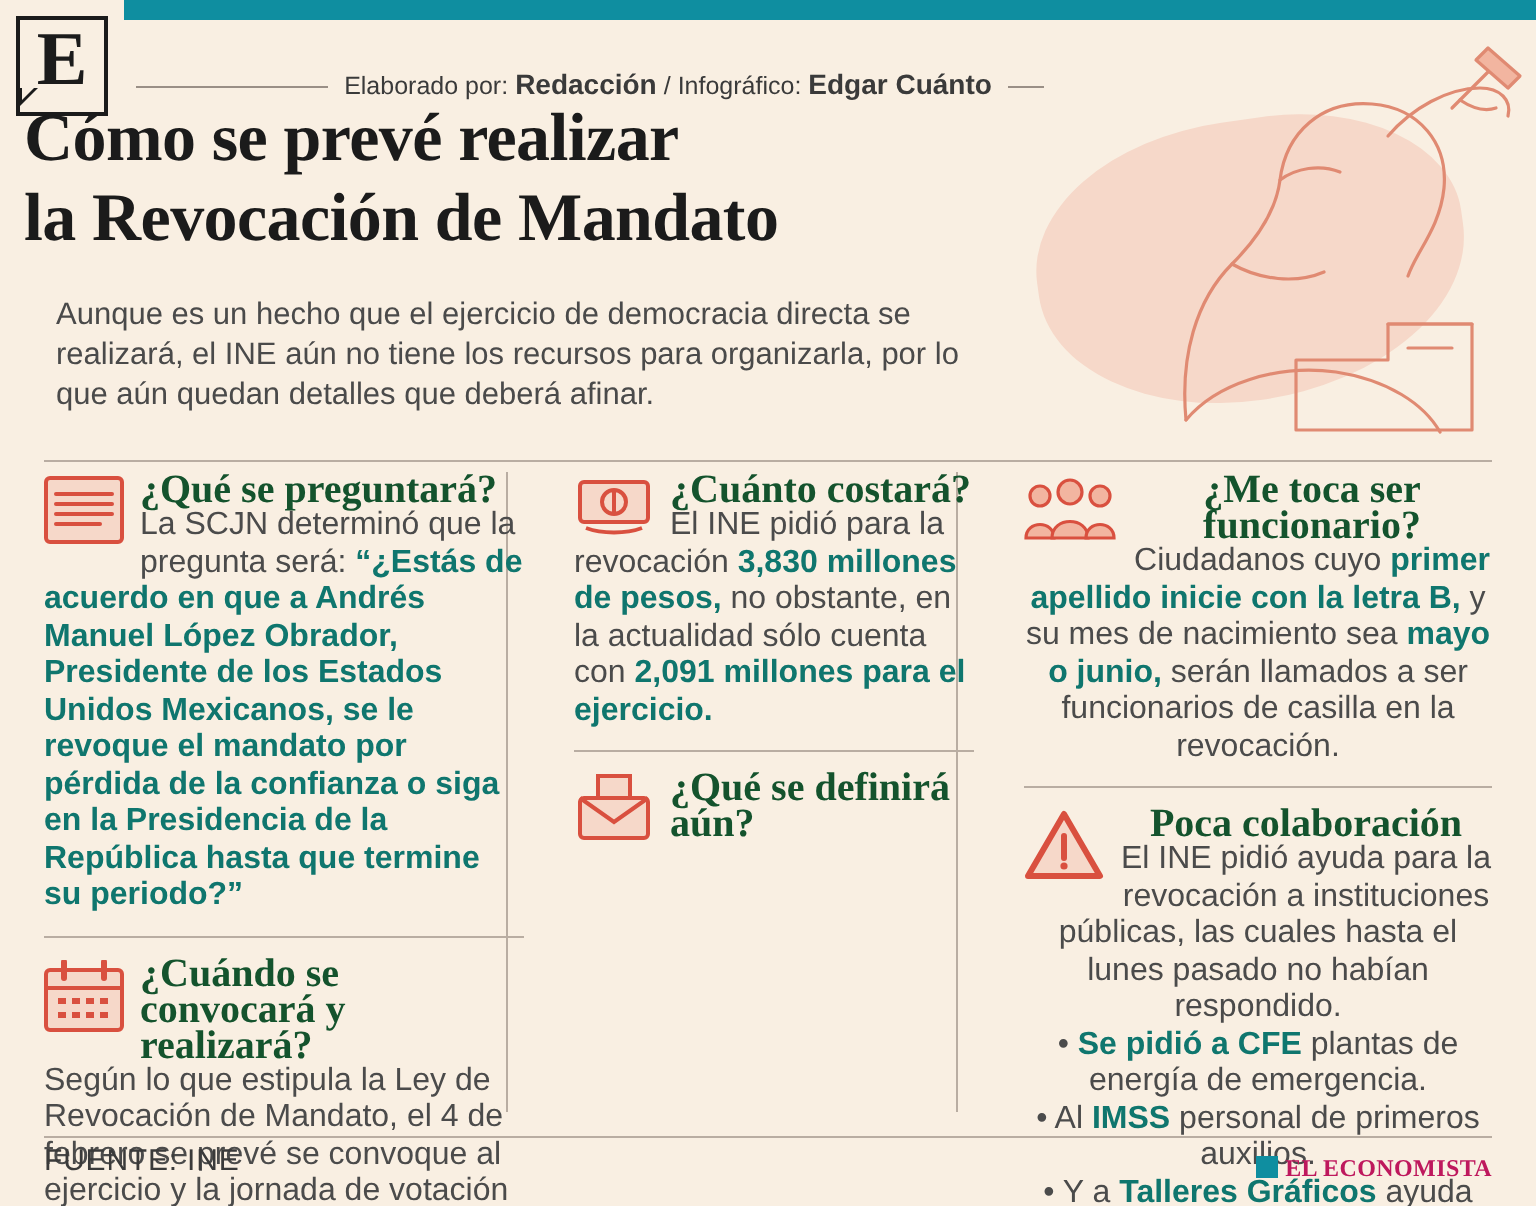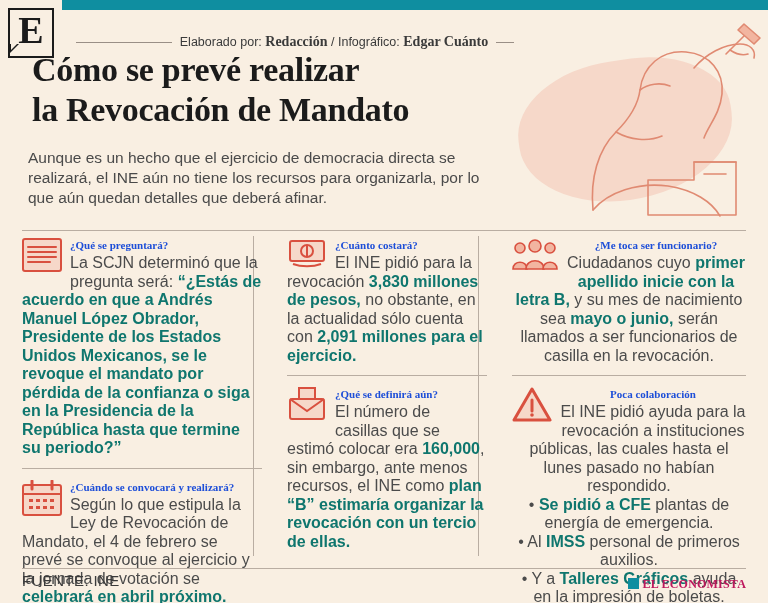--- a/index.html
+++ b/index.html
@@ -69,26 +69,26 @@
 
   
   .credit {
     position: absolute;
     left: 60px; top: 34px;
     width: 470px;
     text-align: center;
     font-size: 12.5px;
     color: #3a3a3a;
   }
-  .credit .name { font-family: Liberation Serif, serif; font-size: 14px; font-weight: bold; }
+  .credit .name { font-family: Liberation Sans, sans-serif; font-size: 14px; font-weight: bold; }
 
   
   .headline {
     position: absolute;
-    left: 32px; top: 50px;
+    left: 12px; top: 50px;
     width: 500px;
     font-family: "Liberation Serif", serif;
     font-weight: bold;
     font-size: 34px;
     line-height: 40px;
     color: #1b1b1b;
     letter-spacing: -0.3px;
   }
   .deck {
     position: absolute;
@@ -140,22 +140,22 @@
     background: #b9ada2;
     height: 320px;
   }
   .vrule-1 { left: 253px; }
   .vrule-2 { left: 478px; }
 
   .block { position: relative; margin-bottom: 10px; }
   .q-title {
     font-family: "Liberation Serif", serif;
     font-weight: bold;
-    font-size: 11px;
-    color: #1d4ed8;
+    font-size: 20px;
+    color: #14532d;
     line-height: 18px;
   }
   .body-text {
     font-size: 16px;
     line-height: 18.5px;
     color: #4b4b4b;
   }
   .body-text b { color: #0f766e; font-weight: bold; }
 
   .hrule {
@@ -323,21 +323,20 @@
       <div class="hrule"></div>
       <div class="block">
         <span class="icon-wrap">
           <svg class="ico" width="40" height="34" viewBox="0 0 40 34">
             <rect x="3" y="12" width="34" height="20" rx="2" fill="#f6d8c9" stroke="#d9503f" stroke-width="2"></rect>
             <path d="M3 12 L20 24 L37 12" fill="none" stroke="#d9503f" stroke-width="2"></path>
             <rect x="12" y="1" width="16" height="11" fill="#f6d8c9" stroke="#d9503f" stroke-width="2"></rect>
           </svg>
         </span>
         <div class="q-title">¿Qué se definirá aún?</div>
-        <div class="body-text">El número de casillas que se estimó colocar era <b>160,000</b>, sin embargo, ante menos recursos, el INE como <b>plan “B” estimaría organizar la revocación con un tercio de ellas.</b></div>
         <div class="clear"></div>
       </div>
     </div>
 
     <div class="col col3">
       <div class="block">
         <span class="icon-wrap">
           <svg class="ico" width="46" height="34" viewBox="0 0 46 34">
             <g fill="#f2b5a0" stroke="#d9503f" stroke-width="1.6">
               <circle cx="8" cy="10" r="5"></circle>

